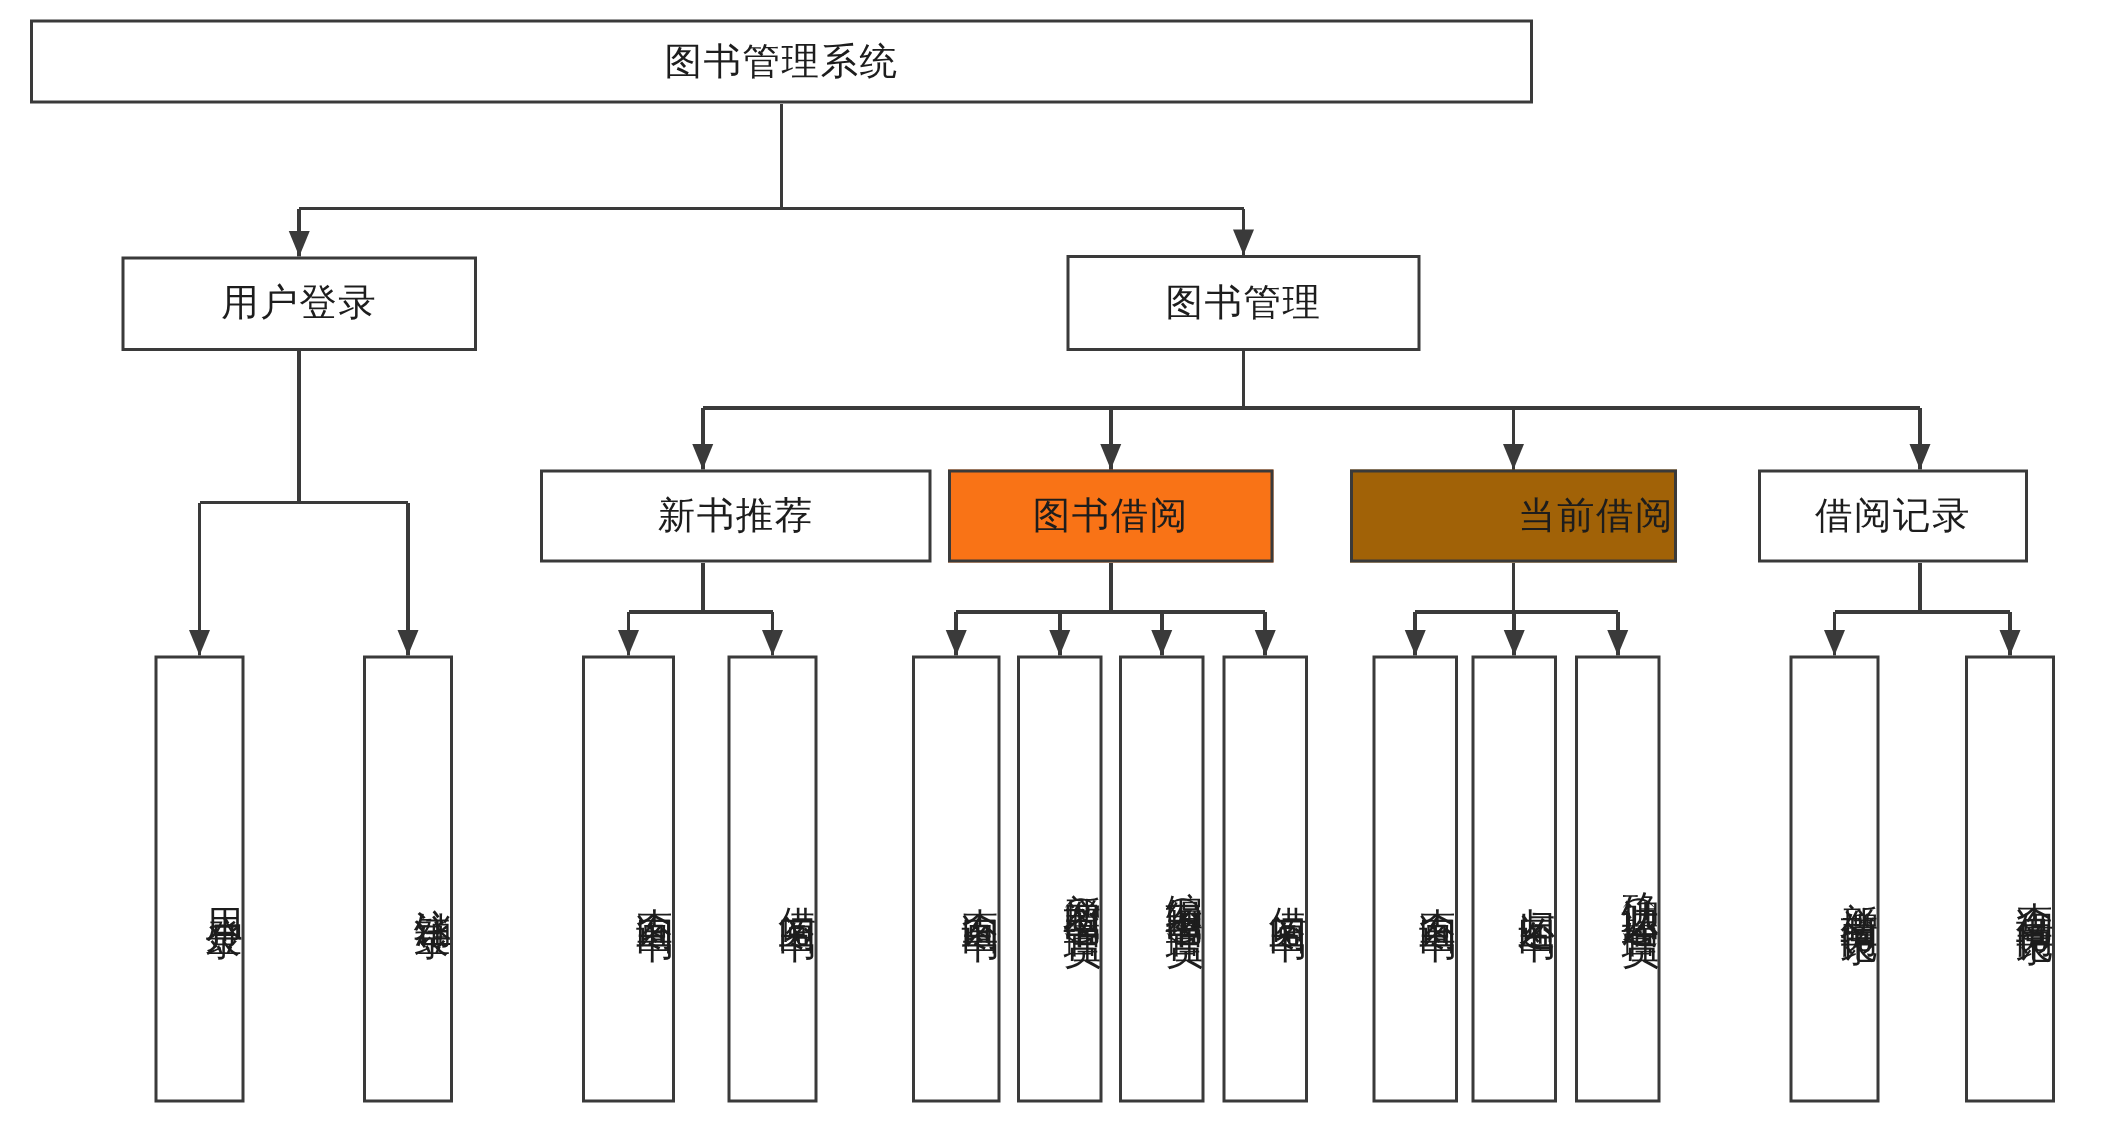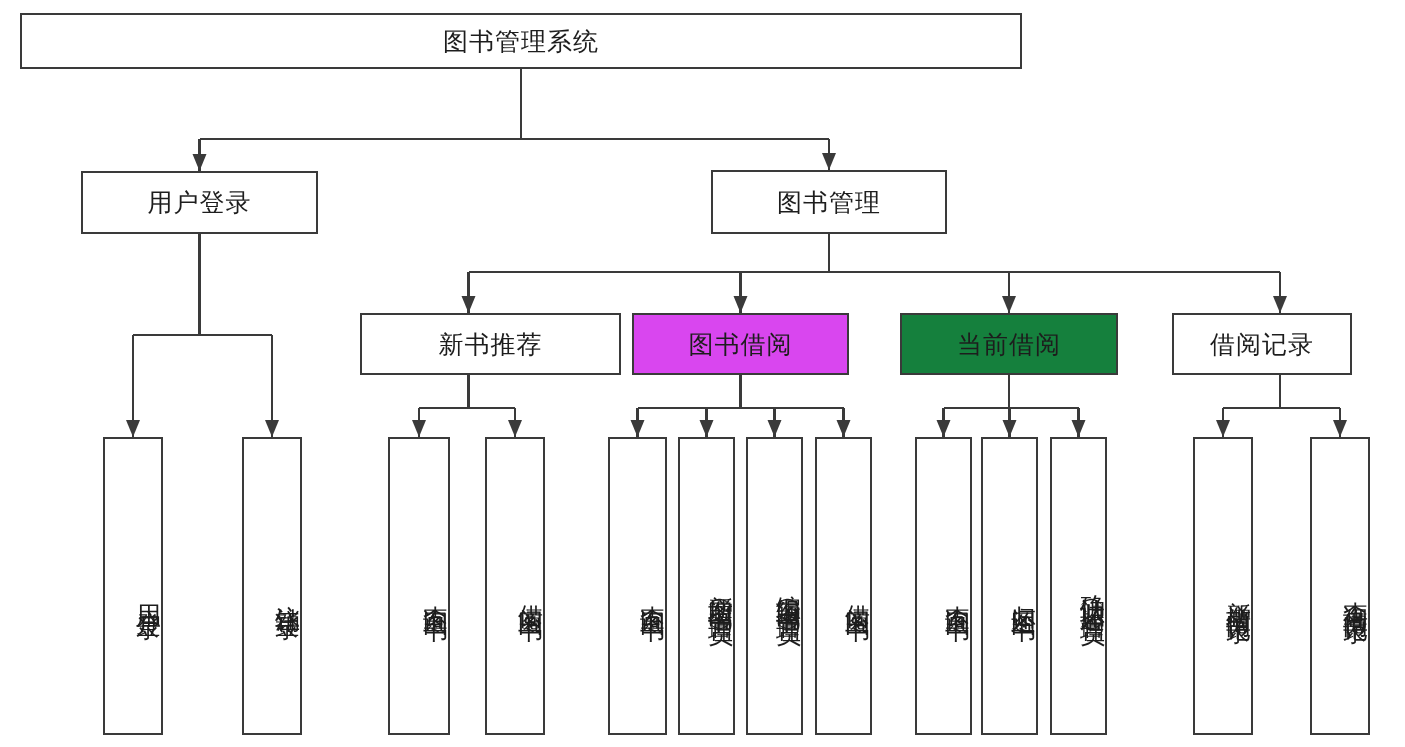--- a/index.html
+++ b/index.html
@@ -109,24 +109,24 @@
       </div>
       <div class="node horizontal" style="left: 81px; top: 171px; width: 237px; height: 63px; border-color: rgb(58, 58, 58); background: rgb(255, 255, 255); color: rgb(29, 29, 29);">
         <span class="label">用户登录</span>
       </div>
       <div class="node horizontal" style="left: 711px; top: 170px; width: 236px; height: 64px; border-color: rgb(58, 58, 58); background: rgb(255, 255, 255); color: rgb(29, 29, 29); justify-content: center;">
         <span class="label">图书管理</span>
       </div>
       <div class="node horizontal" style="left: 360px; top: 313px; width: 261px; height: 62px; border-color: rgb(58, 58, 58); background: rgb(255, 255, 255); color: rgb(29, 29, 29);">
         <span class="label">新书推荐</span>
       </div>
-      <div class="node horizontal" style="left: 632px; top: 313px; width: 217px; height: 62px; border-color: rgb(58, 58, 58); background: #d946ef; color: rgb(29, 29, 29);">
+      <div class="node horizontal" style="left: 632px; top: 313px; width: 217px; height: 62px; border-color: rgb(58, 58, 58); background: #f97316; color: rgb(29, 29, 29);">
         <span class="label">图书借阅</span>
       </div>
-      <div class="node horizontal" style="left: 900px; top: 313px; width: 218px; height: 62px; border-color: rgb(58, 58, 58); background: #15803d; color: rgb(29, 29, 29);">
+      <div class="node horizontal" style="left: 900px; top: 313px; width: 218px; height: 62px; border-color: rgb(58, 58, 58); background: #a16207; color: rgb(29, 29, 29); justify-content: flex-end;">
         <span class="label">当前借阅</span>
       </div>
       <div class="node horizontal" style="left: 1172px; top: 313px; width: 180px; height: 62px; border-color: rgb(58, 58, 58); background: rgb(255, 255, 255); color: rgb(29, 29, 29);">
         <span class="label">借阅记录</span>
       </div>
       <div class="node vertical" style="left: 103px; top: 437px; width: 60px; height: 298px; border-color: rgb(58, 58, 58); background: rgb(255, 255, 255); color: rgb(29, 29, 29);">
         <span class="label">用户登录</span>
       </div>
       <div class="node vertical" style="left: 242px; top: 437px; width: 60px; height: 298px; border-color: rgb(58, 58, 58); background: rgb(255, 255, 255); color: rgb(29, 29, 29);">
         <span class="label">注销登录</span>

